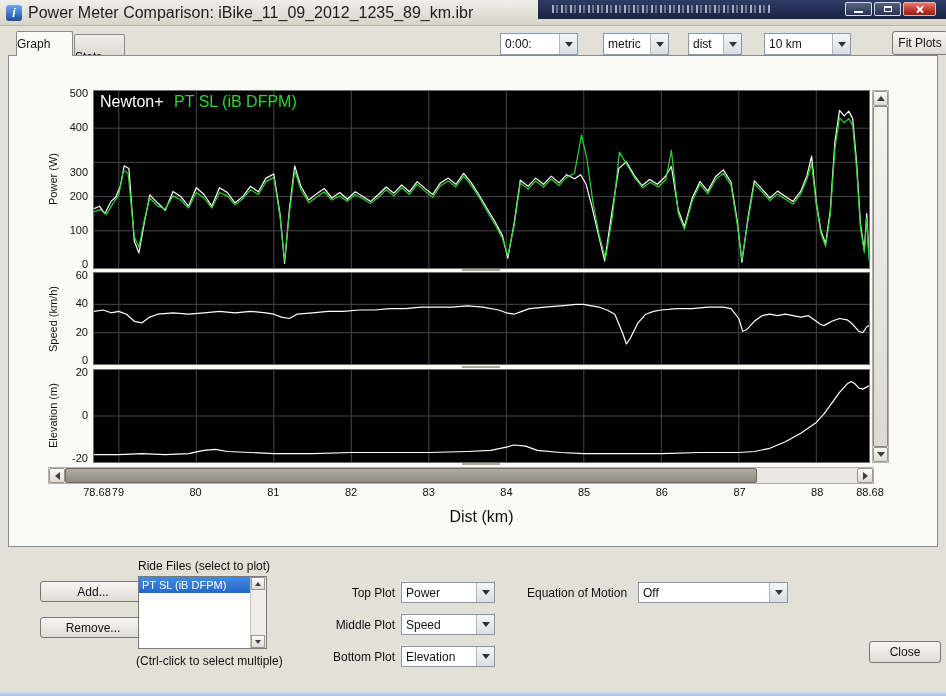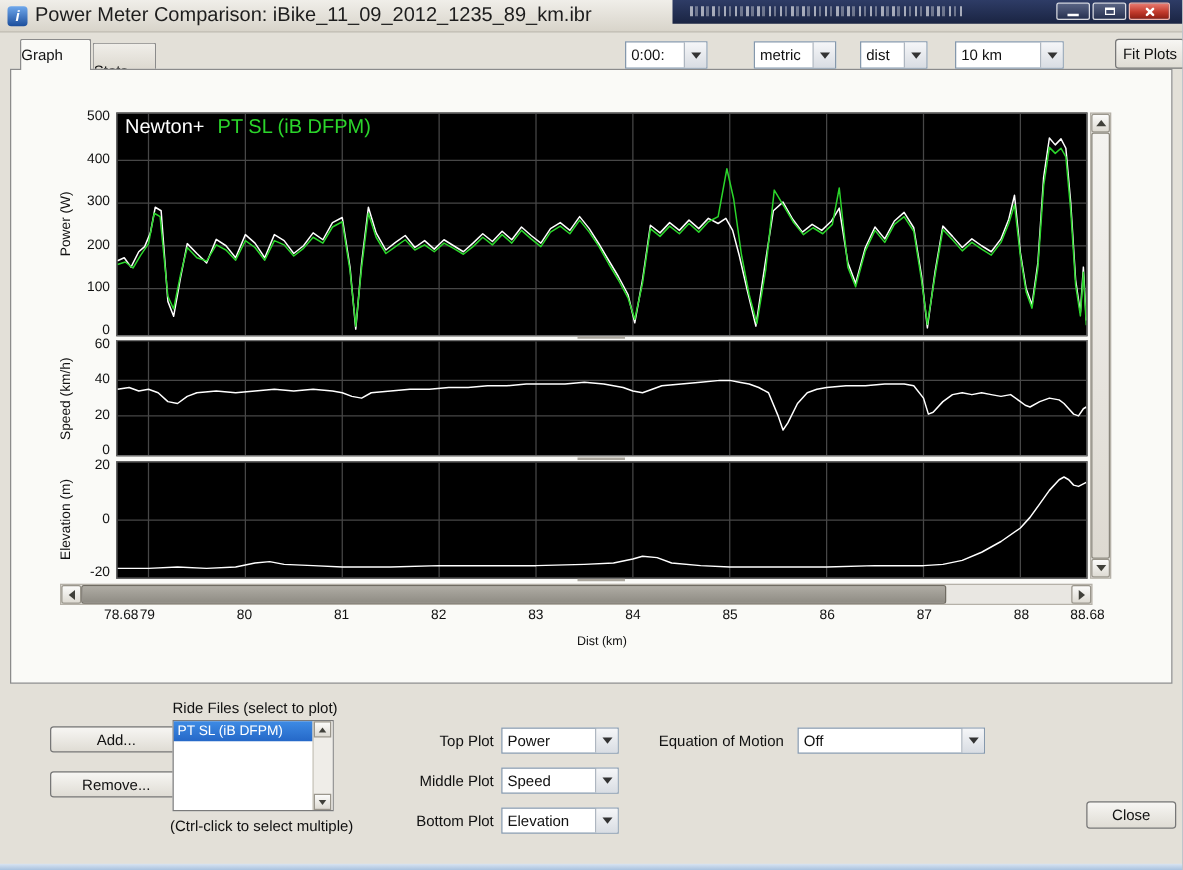--- a/index.html
+++ b/index.html
@@ -68,21 +68,21 @@
   #legend .s0{color:#FFFFFF;} #legend .s1{color:#2BD52B;margin-left:6px;}
   .ylab{position:absolute;left:47px;width:14px;writing-mode:vertical-rl;transform:rotate(180deg);
     text-align:center;font-size:11px;color:#111;z-index:3;}
   #ylab0{top:90px;height:179px;} #ylab1{top:272px;height:93px;} #ylab2{top:369px;height:94px;}
   .yticks{position:absolute;left:57px;width:33px;font-size:11px;z-index:3;}
   #yt0{top:90px;height:179px;} #yt1{top:272px;height:93px;} #yt2{top:369px;height:94px;}
   .yticks span{position:absolute;right:2px;white-space:nowrap;}
   .plot-dash{position:absolute;left:462px;width:38px;height:2px;background:#ABA79E;z-index:3;}
   #xticks{position:absolute;left:93px;top:486px;width:777px;height:14px;font-size:11px;z-index:3;overflow:visible;}
   #xticks span{position:absolute;transform:translateX(-50%);white-space:nowrap;}
-  #xtitle{position:absolute;left:93px;top:508px;width:777px;text-align:center;font-size:10px;z-index:3;}
+  #xtitle{position:absolute;left:93px;top:508px;width:777px;text-align:center;font-size:16px;z-index:3;}
 
   
   .sb{position:absolute;background:#E9E7E2;border:1px solid #B5B1A8;box-sizing:border-box;z-index:4;}
   #vscroll{left:872px;top:90px;width:17px;height:373px;}
   #hscroll{left:48px;top:467px;width:826px;height:17px;}
   .sbtn{position:absolute;box-sizing:border-box;border:1px solid #9A968C;border-radius:2px;
     background:linear-gradient(#FBFBFA,#DEDBD3);display:flex;align-items:center;justify-content:center;}
   .sthumb{position:absolute;box-sizing:border-box;border:1px solid #8A867C;border-radius:2px;
     background:linear-gradient(#F4F3F0,#DDD9D1);}
   #hthumb{left:16px;top:0;width:692px;height:15px;background:linear-gradient(#AFACA4,#8F8C84);border-color:#6F6B62;}
@@ -123,21 +123,21 @@
       <span class="max-icon"></span>
     </div>
   <div class="win-btn" id="btn-close">
       <span class="x-icon"></span>
     </div>
 
   <div class="tab" id="tab-graph">Graph</div>
   <div class="tab" id="tab-stats">Stats</div>
   <div id="tabpage"></div>
 
-  <div class="combo" style="left:500px;top:33px;width:66px;">
+  <div class="combo" style="left:500px;top:33px;width:78px;">
     <span class="val">0:00:</span>
     <span class="dd">
         <span class="tri-down"></span>
       </span>
   </div>
   <div class="combo" style="left:603px;top:33px;width:66px;">
     <span class="val">metric</span>
     <span class="dd">
         <span class="tri-down"></span>
       </span>
@@ -156,21 +156,21 @@
   </div>
   <div class="btn" id="btn-fit">Fit Plots</div>
 
   <div class="ylab" id="ylab0">Power (W)</div>
   <div class="ylab" id="ylab1">Speed (km/h)</div>
   <div class="ylab" id="ylab2">Elevation (m)</div>
   <div class="yticks" id="yt0">
       <span style="top: 168px;">0</span>
       <span style="top: 133.8px;">100</span>
       <span style="top: 99.6px;">200</span>
-      <span style="top: 65px;">300</span>
+      <span style="top: 76px;">300</span>
       <span style="top: 31.2px;">400</span>
       <span style="top: -3px;">500</span>
     </div>
   <div class="yticks" id="yt1">
       <span style="top: 82px;">0</span>
       <span style="top: 53.6667px;">20</span>
       <span style="top: 25.3333px;">40</span>
       <span style="top: -3px;">60</span>
     </div>
   <div class="yticks" id="yt2">

